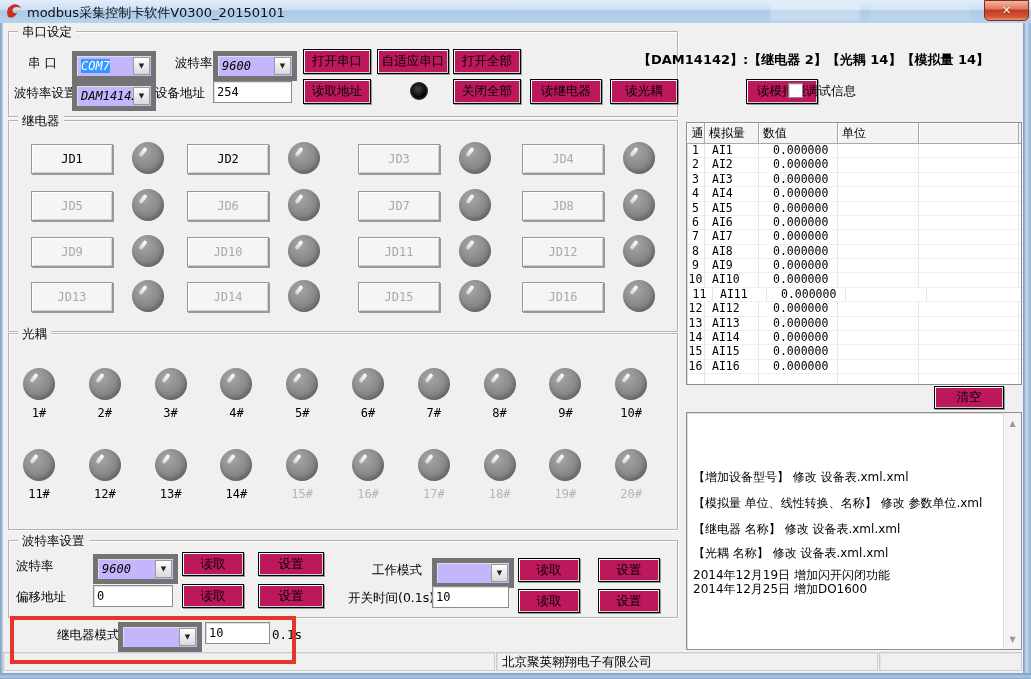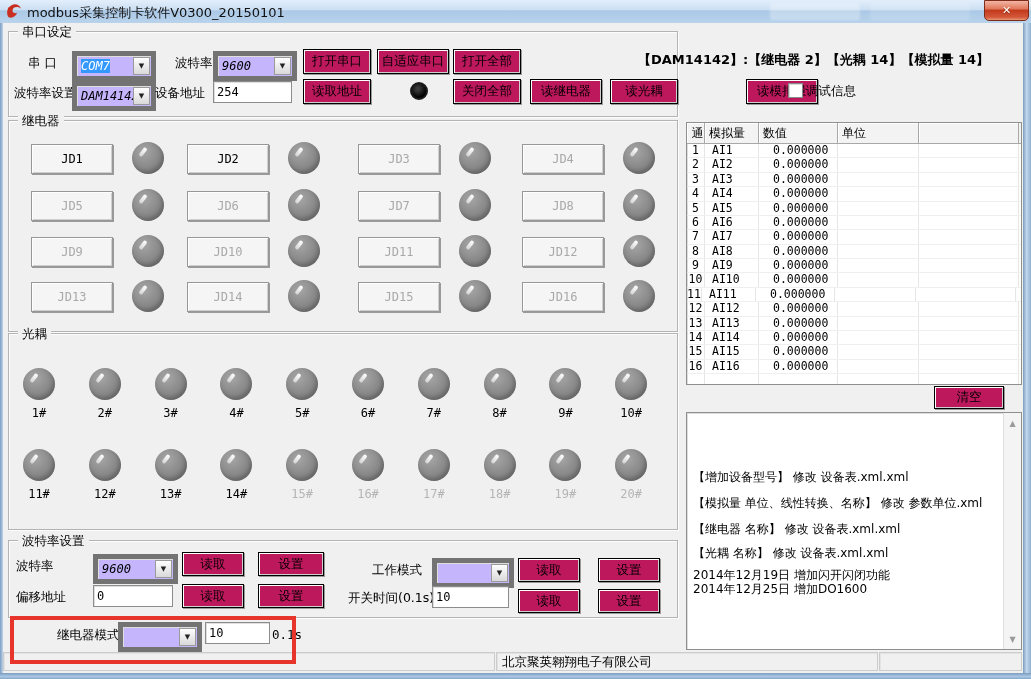--- a/index.html
+++ b/index.html
@@ -341,21 +341,21 @@
         <div class="td td4" style="position: relative; width: 100px;"></div>
       </div>
       <div class="tr" style="position: relative;">
         <div class="td td0" style="position: relative; width: 18px;">10</div>
         <div class="td td1" style="position: relative; width: 54px;">AI10</div>
         <div class="td td2" style="position: relative; width: 79px;">0.000000</div>
         <div class="td td3" style="position: relative; width: 81px;"></div>
         <div class="td td4" style="position: relative; width: 100px;"></div>
       </div>
       <div class="tr" style="position: relative;">
-        <div class="td td0" style="position: relative; width: 15px;">11</div>
+        <div class="td td0" style="position: relative; width: 26px;">11</div>
         <div class="td td1" style="position: relative; width: 54px;">AI11</div>
         <div class="td td2" style="position: relative; width: 79px;">0.000000</div>
         <div class="td td3" style="position: relative; width: 81px;"></div>
         <div class="td td4" style="position: relative; width: 100px;"></div>
       </div>
       <div class="tr" style="position: relative;">
         <div class="td td0" style="position: relative; width: 18px;">12</div>
         <div class="td td1" style="position: relative; width: 54px;">AI12</div>
         <div class="td td2" style="position: relative; width: 79px;">0.000000</div>
         <div class="td td3" style="position: relative; width: 81px;"></div>

